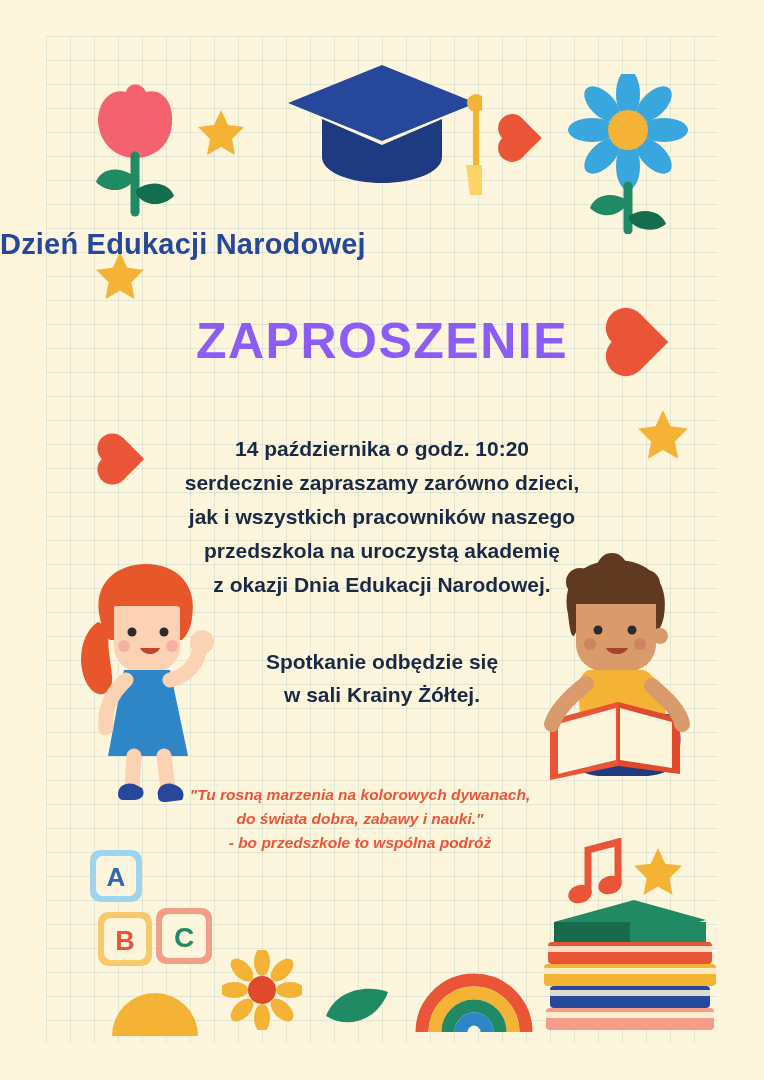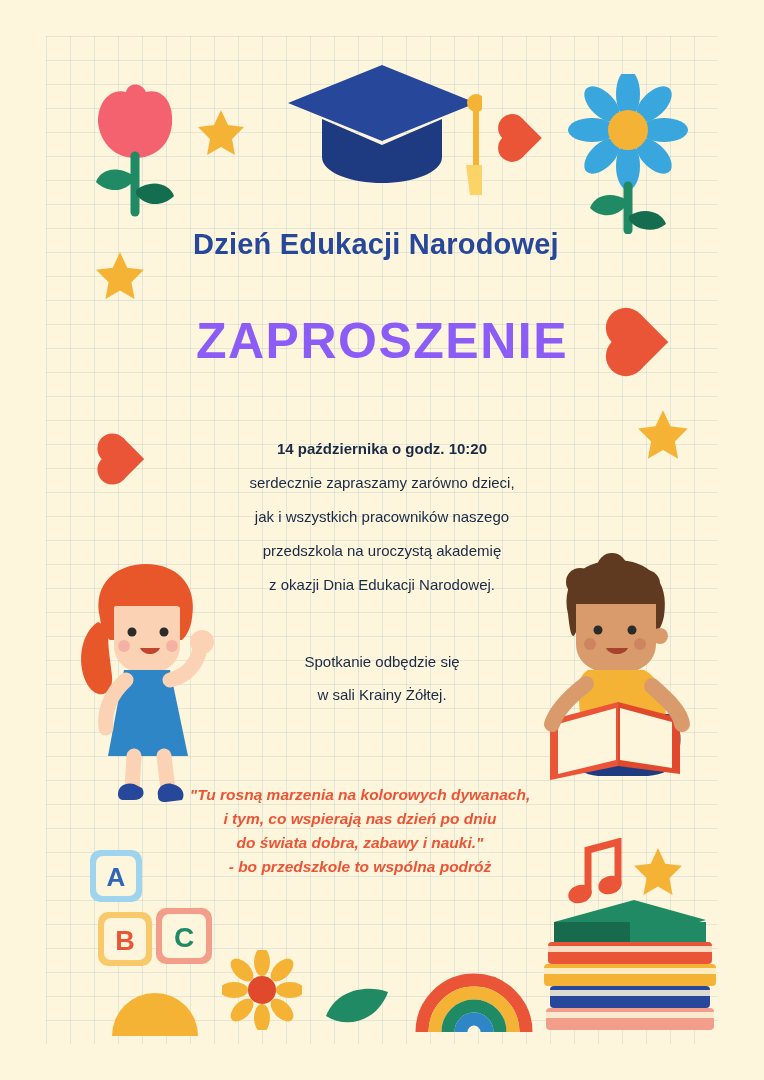--- a/index.html
+++ b/index.html
@@ -34,21 +34,21 @@
     pointer-events: none;
   }
   .deco { position: absolute; pointer-events: none; }
 
   
   #title {
     position: absolute;
     top: 228px;
     left: 0;
     width: 752px;
-    text-align: center;
+    text-align: left;
     font-size: 29px;
     font-weight: bold;
     color: #27489a;
     letter-spacing: 0.2px;
   }
   #headline {
     position: absolute;
     top: 312px;
     left: 0;
     width: 764px;
@@ -60,29 +60,30 @@
   }
   #body-block {
     position: absolute;
     top: 432px;
     left: 0;
     width: 764px;
     text-align: center;
     color: #1a2a45;
   }
   #body-date {
-    font-size: 15px;
+    font-size: 21px;
     font-weight: bold;
     line-height: 34px;
     color: #1a2a45;
   }
   .body-line {
-    font-size: 15px;
+    font-size: 21px;
     line-height: 34px;
     color: #1a2a45;
+    font-weight: bold;
   }
   #meeting-block {
     position: absolute;
     top: 645px;
     left: 0;
     width: 764px;
     text-align: center;
     color: #1a2a45;
   }
   #meeting-block .body-line { line-height: 33px; }
@@ -190,21 +191,20 @@
     <div class="body-line">z okazji Dnia Edukacji Narodowej.</div>
   </div>
 
   <div id="meeting-block">
     <div class="body-line">Spotkanie odbędzie się</div>
     <div class="body-line">w sali Krainy Żółtej.</div>
   </div>
 
   <div id="quote">
     <div>"Tu rosną marzenia na kolorowych dywanach,</div>
-    <div>i tym, co wspierają nas dzień po dniu</div>
     <div>do świata dobra, zabawy i nauki."</div>
     <div>- bo przedszkole to wspólna podróż</div>
   </div>
 
   <svg class="deco" style="left:62px; top:556px;" width="180" height="260" viewBox="0 0 180 260">
 
     <path d="M38 62 C30 28 54 8 84 8 C114 8 136 28 130 62 C128 78 120 84 120 84 L48 84 C48 84 40 78 38 62 Z" fill="#e8572a"></path>
 
     <path d="M36 66 C20 76 14 104 24 126 C34 146 52 140 50 120 C48 100 44 84 48 72 Z" fill="#e8572a"></path>
 

